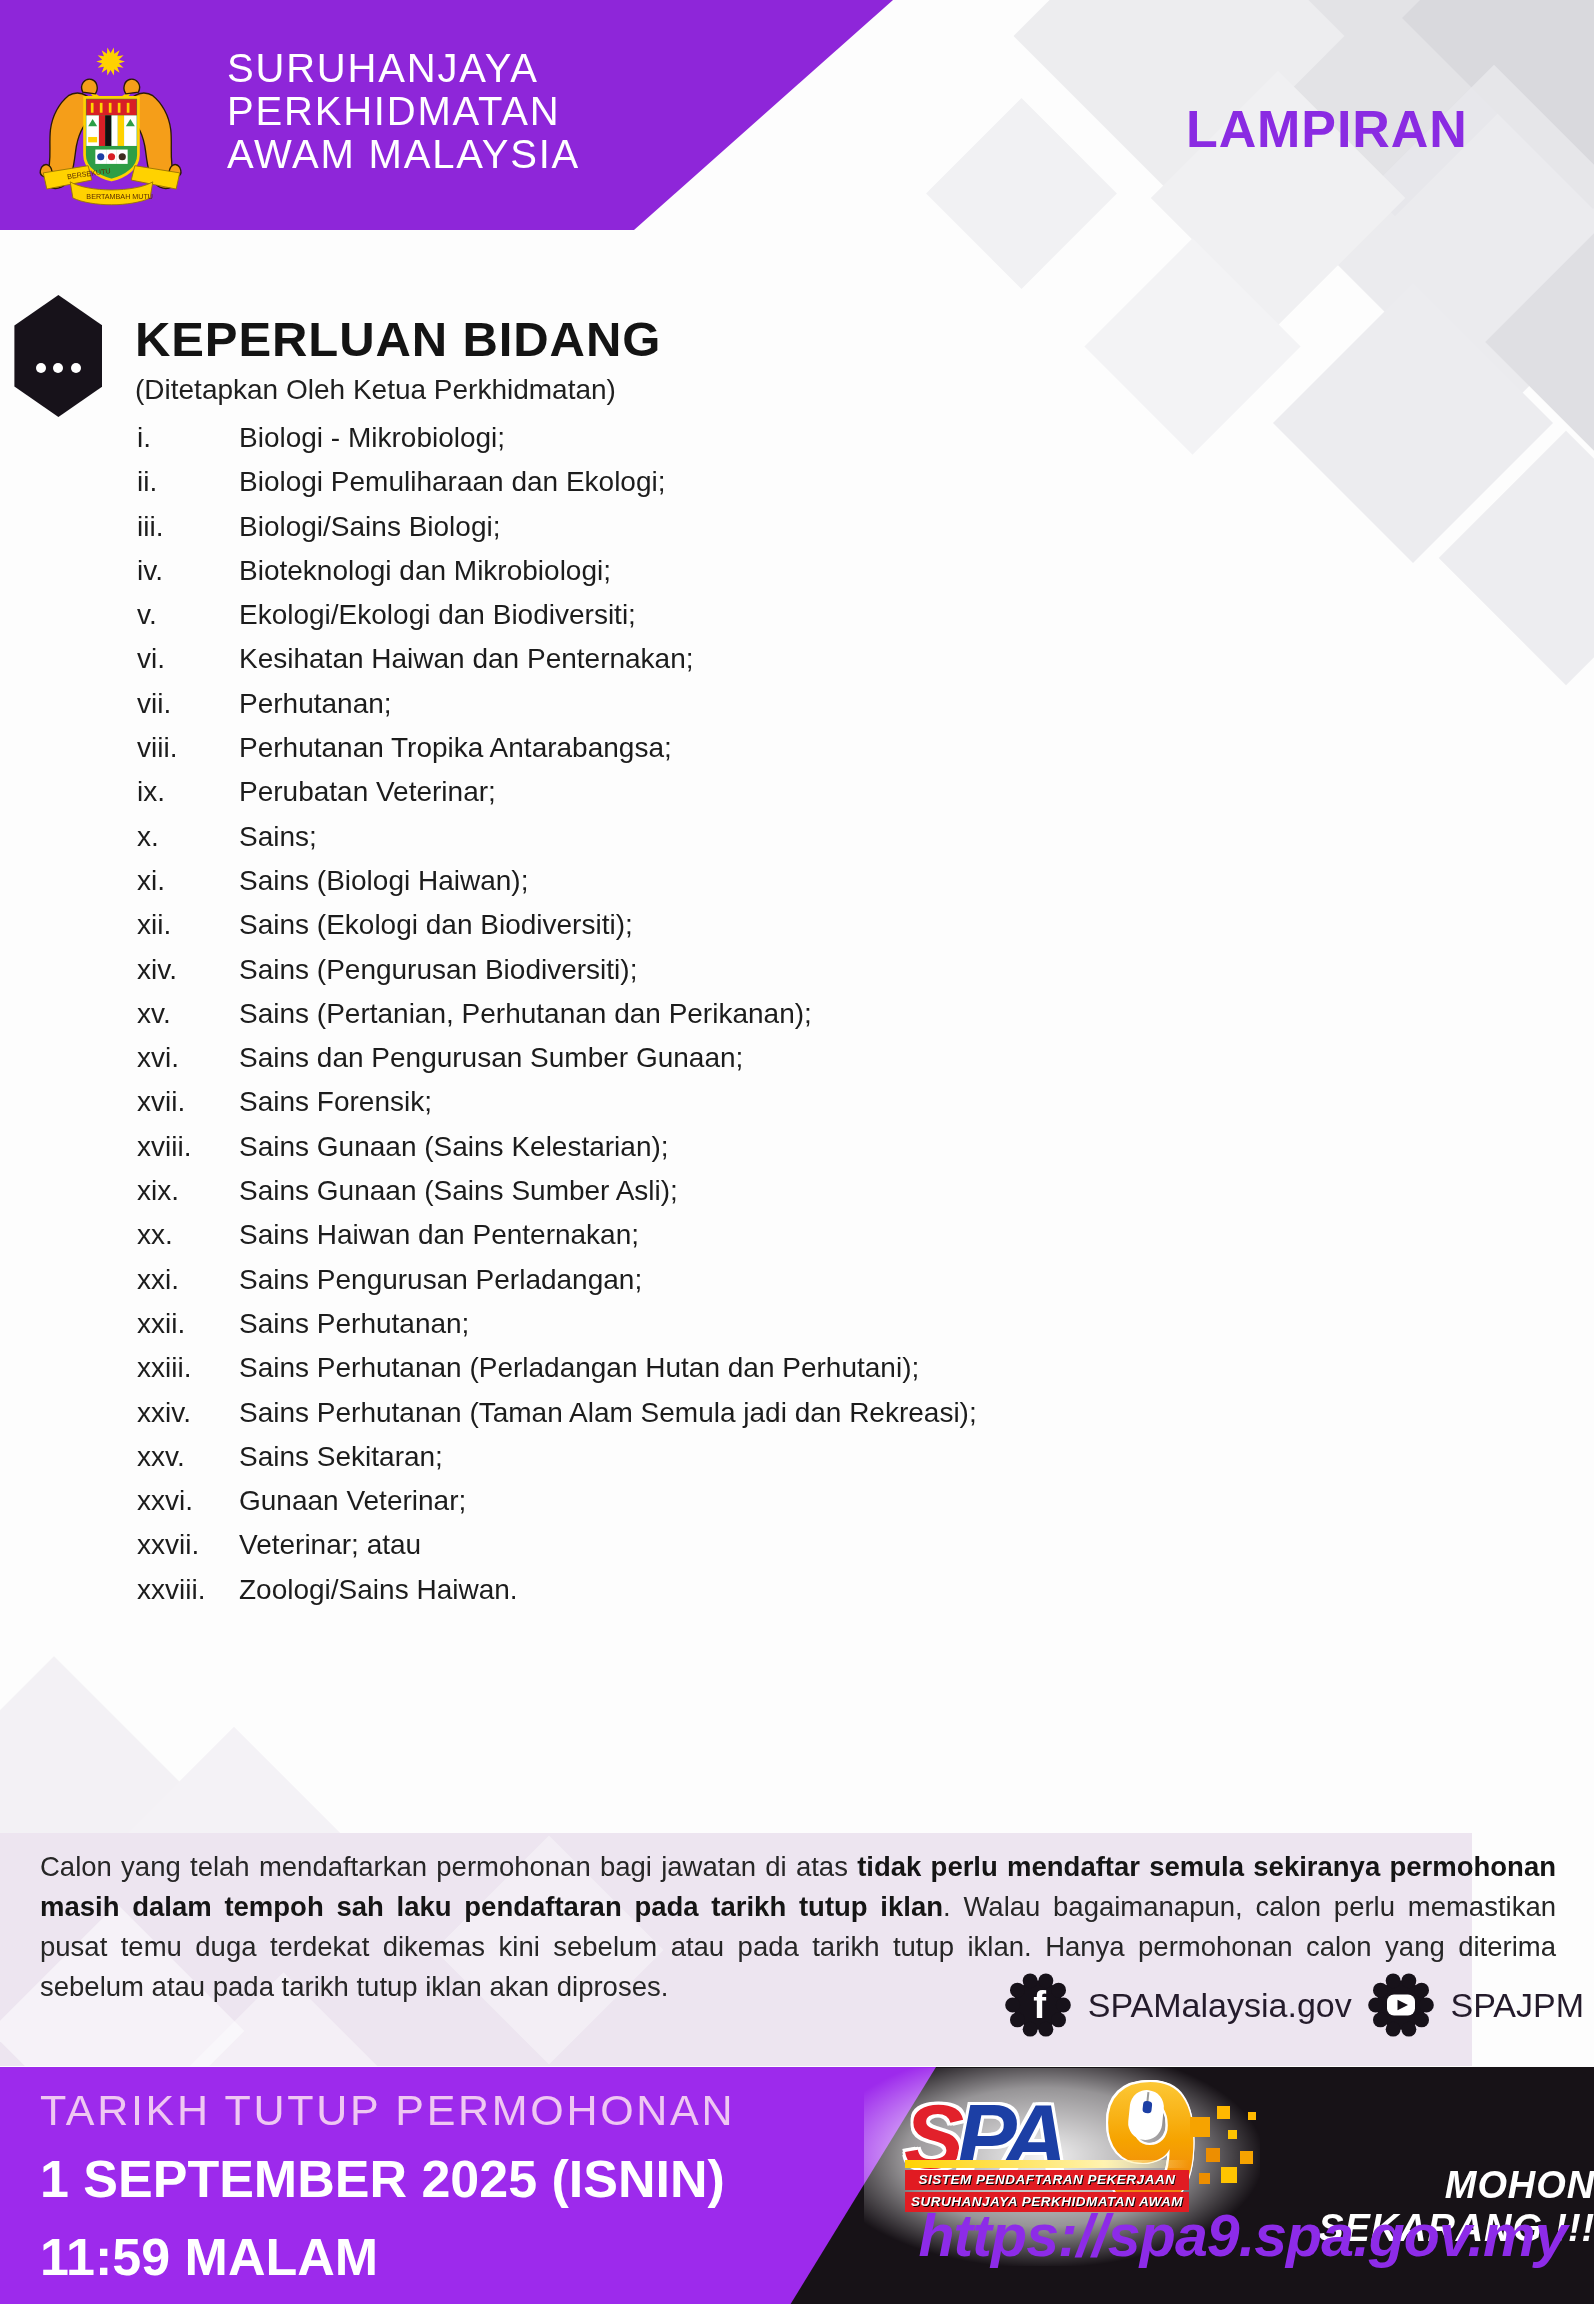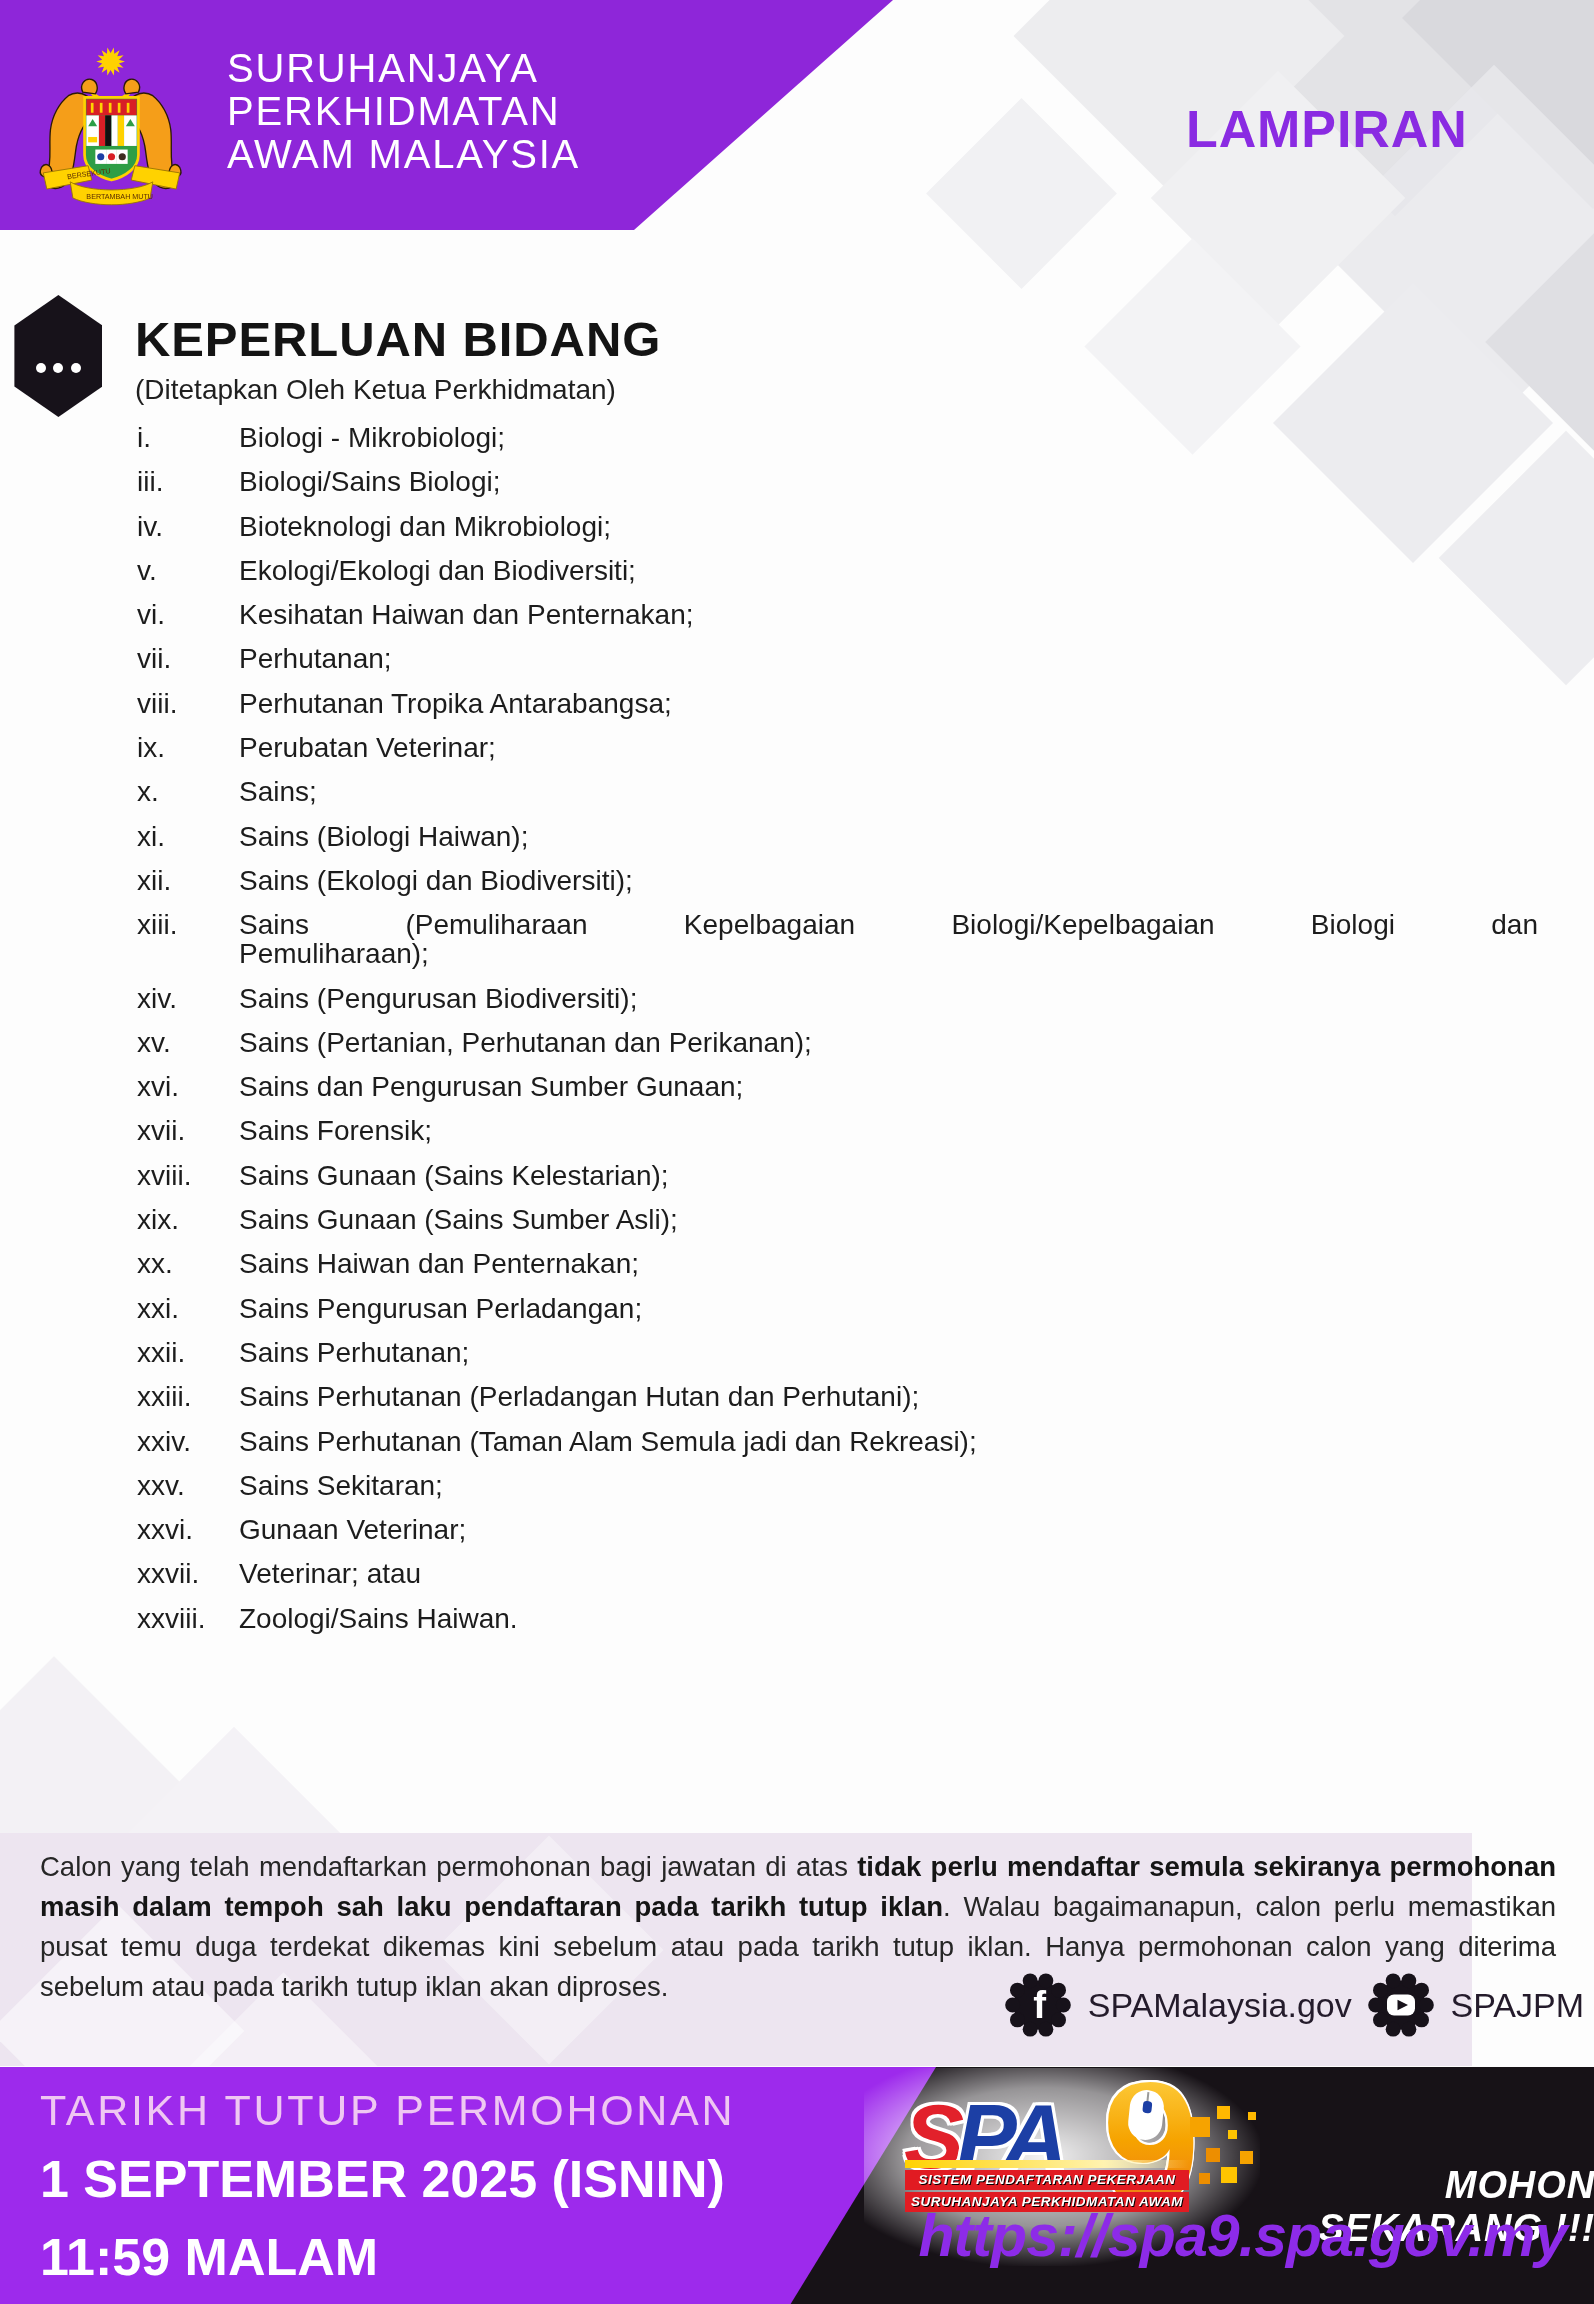--- a/index.html
+++ b/index.html
@@ -164,20 +164,24 @@
 </div>
 <div class="sec-title">KEPERLUAN BIDANG</div>
 <div class="sec-sub">(Ditetapkan Oleh Ketua Perkhidmatan)</div>
 
 <div class="list">
     <div class="row">
       <span class="num">i.</span>
       <span class="txt">Biologi - Mikrobiologi;</span>
     </div>
     <div class="row">
+      <span class="num">ii.</span>
+      <span class="txt">Biologi Pemuliharaan dan Ekologi;</span>
+    </div>
+    <div class="row">
       <span class="num">iii.</span>
       <span class="txt">Biologi/Sains Biologi;</span>
     </div>
     <div class="row">
       <span class="num">iv.</span>
       <span class="txt">Bioteknologi dan Mikrobiologi;</span>
     </div>
     <div class="row">
       <span class="num">v.</span>
       <span class="txt">Ekologi/Ekologi dan Biodiversiti;</span>
@@ -202,24 +206,20 @@
       <span class="num">x.</span>
       <span class="txt">Sains;</span>
     </div>
     <div class="row">
       <span class="num">xi.</span>
       <span class="txt">Sains (Biologi Haiwan);</span>
     </div>
     <div class="row">
       <span class="num">xii.</span>
       <span class="txt">Sains (Ekologi dan Biodiversiti);</span>
-    </div>
-    <div class="row">
-      <span class="num">xiii.</span>
-      <span class="txt"><span class="jline">Sains (Pemuliharaan Kepelbagaian Biologi/Kepelbagaian Biologi dan</span><span>Pemuliharaan);</span></span>
     </div>
     <div class="row">
       <span class="num">xiv.</span>
       <span class="txt">Sains (Pengurusan Biodiversiti);</span>
     </div>
     <div class="row">
       <span class="num">xv.</span>
       <span class="txt">Sains (Pertanian, Perhutanan dan Perikanan);</span>
     </div>
     <div class="row">

